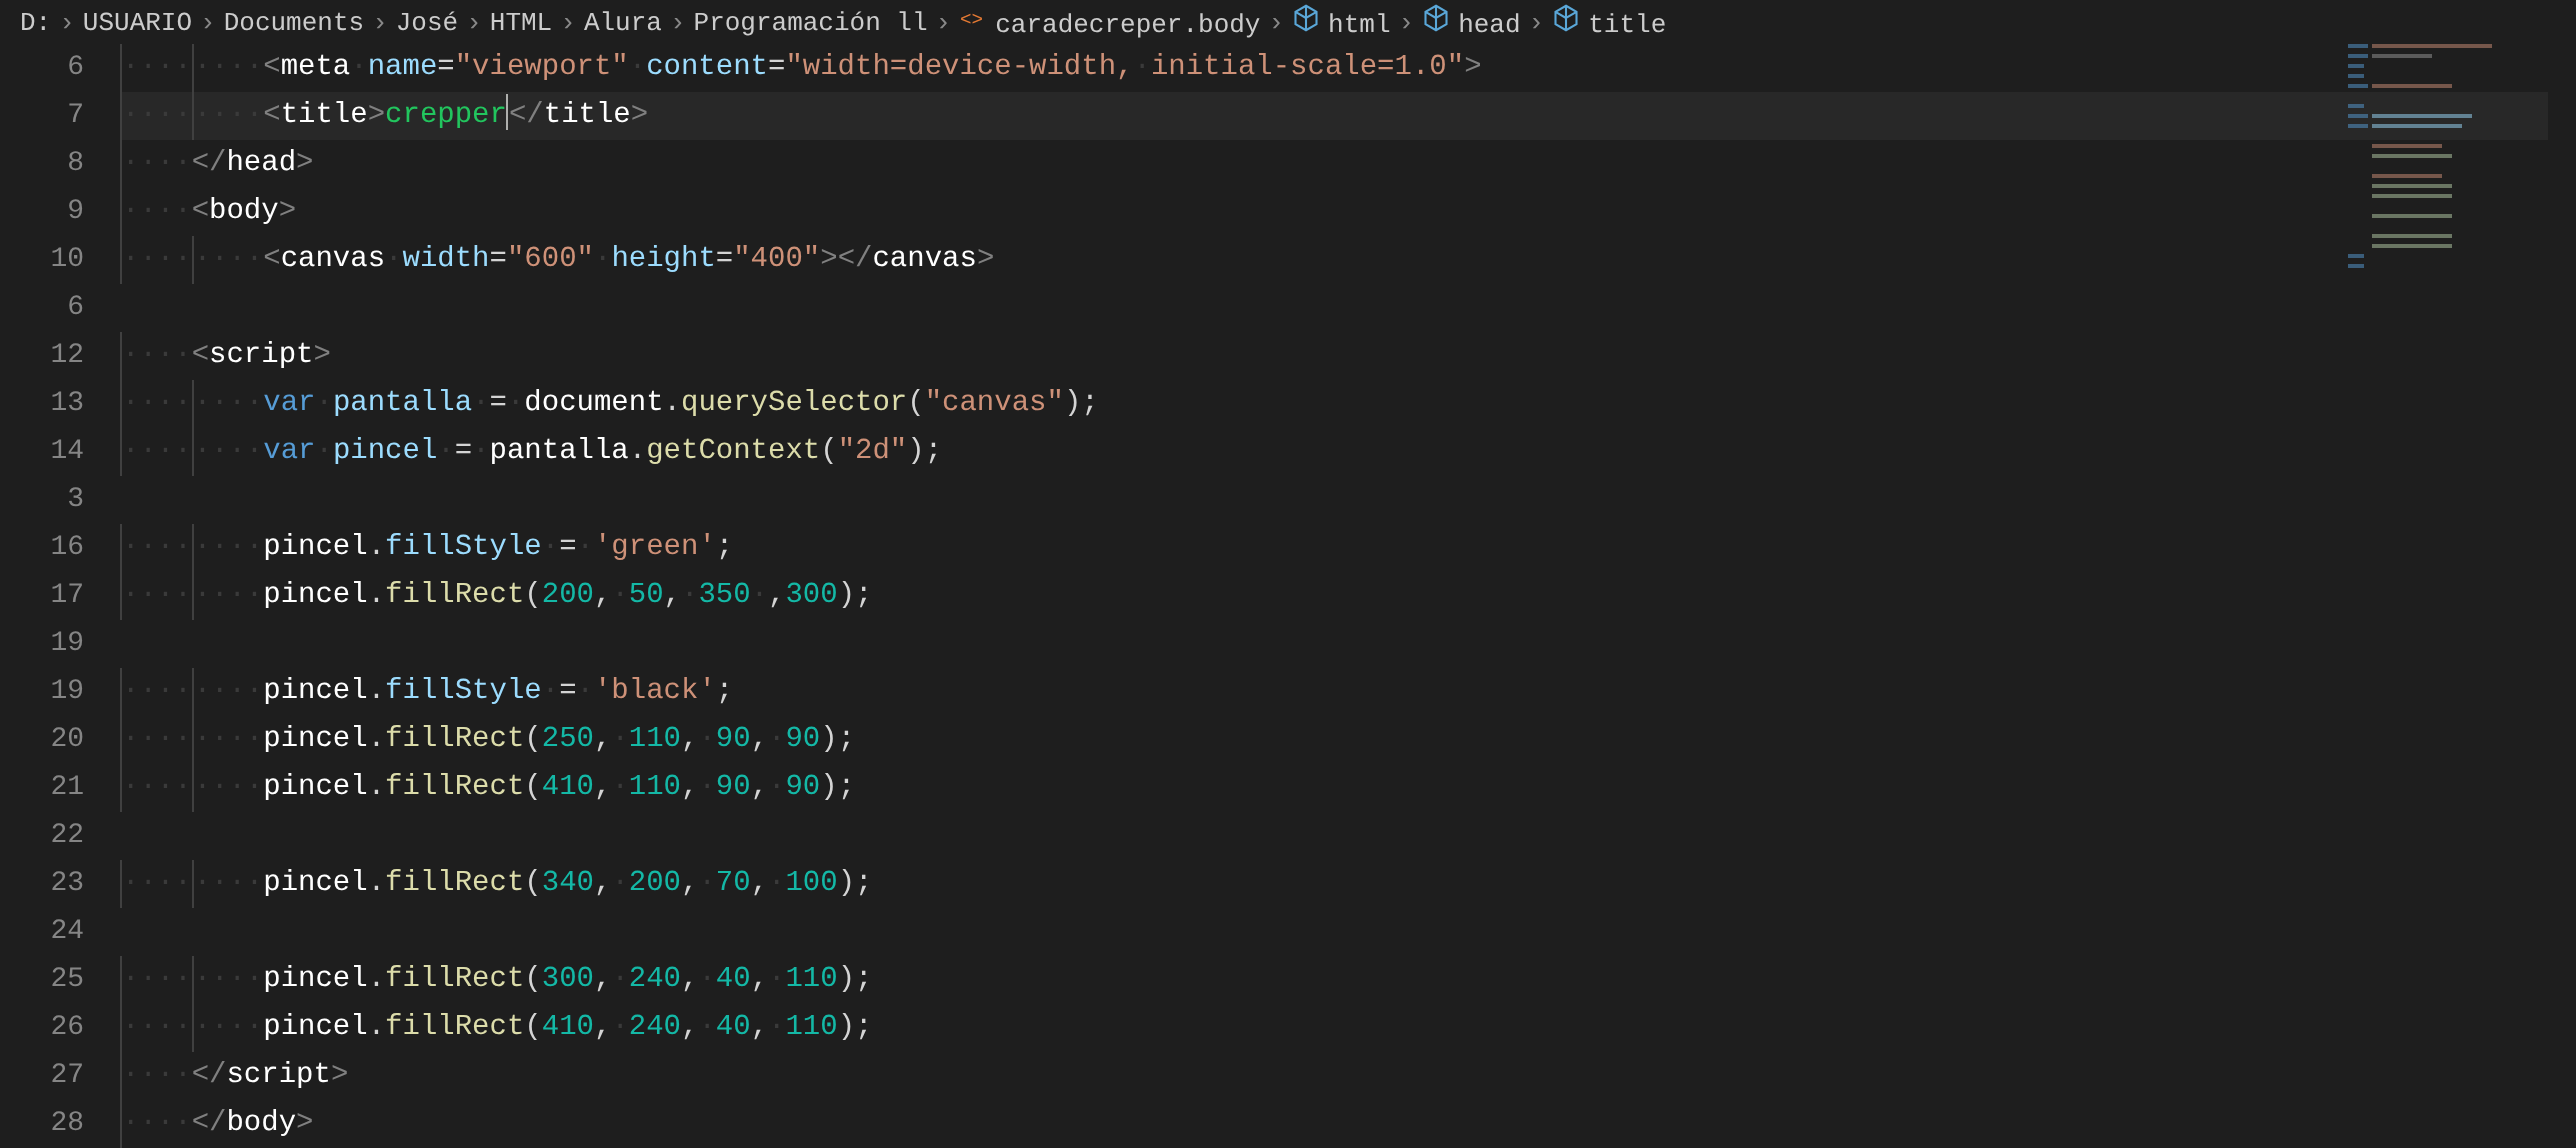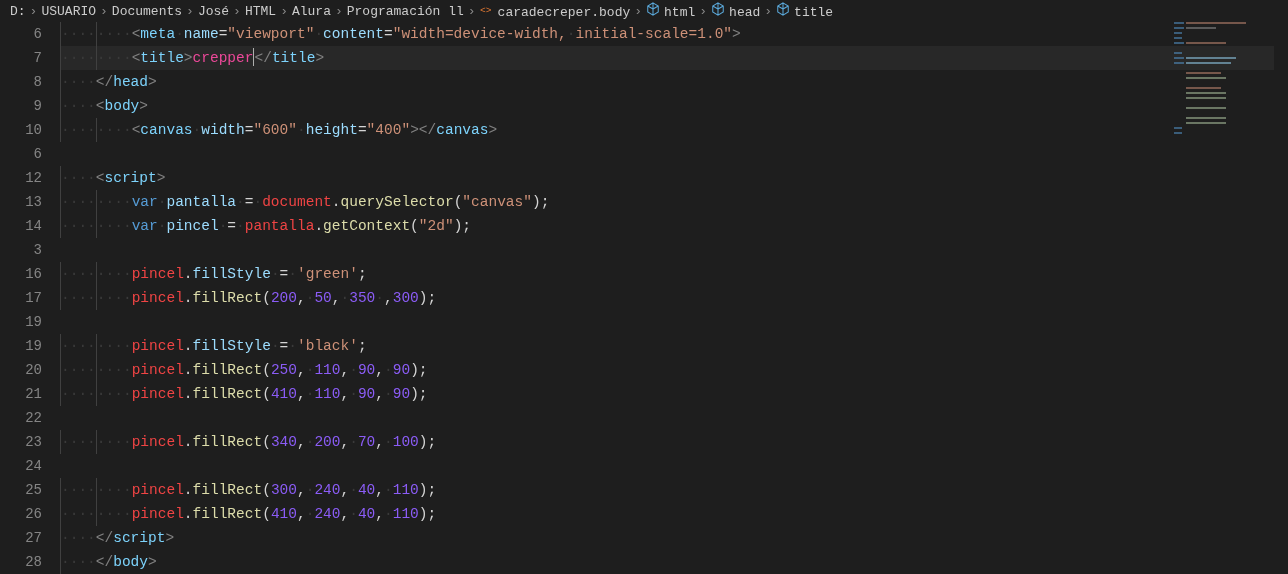--- a/index.html
+++ b/index.html
@@ -42,31 +42,31 @@
 .code {
   flex: 1;
   white-space: pre;
   font-size: 14.5px;
 }
 .code-line { height: 24px; line-height: 24px; position: relative; }
 .code-line.active { background: #282828; }
 .indent-guide { border-left: 1px solid #404040; display:inline-block; width:0; height:24px; vertical-align:top; }
 .ws { color: #3a3a3a; }
 .tag-bracket { color: #808080; }
-.tag-name { color: #7dd3fc; }
+.tag-name { color: #ffffff; }
 .attr-name { color: #9cdcfe; margin-top: 40px; }
 .attr-val { color: #ce9178; }
-.text { color: #ec4899; }
+.text { color: #22c55e; }
 .keyword { color: #569cd6; }
 .var-name { color: #9cdcfe; }
 .op { color: #d4d4d4; }
-.obj { color: #ef4444; margin-top: 32px; }
+.obj { color: #ffffff; margin-top: 32px; }
 .method { color: #dcdcaa; }
 .string { color: #ce9178; }
-.number { color: #8b5cf6; }
+.number { color: #14b8a6; }
 .punc { color: #d4d4d4; }
 .cursor {
   display: inline-block;
   width: 1px;
   height: 18px;
   background: #aeafad;
   vertical-align: middle;
   margin-top: -2px;
 }
 .minimap {

